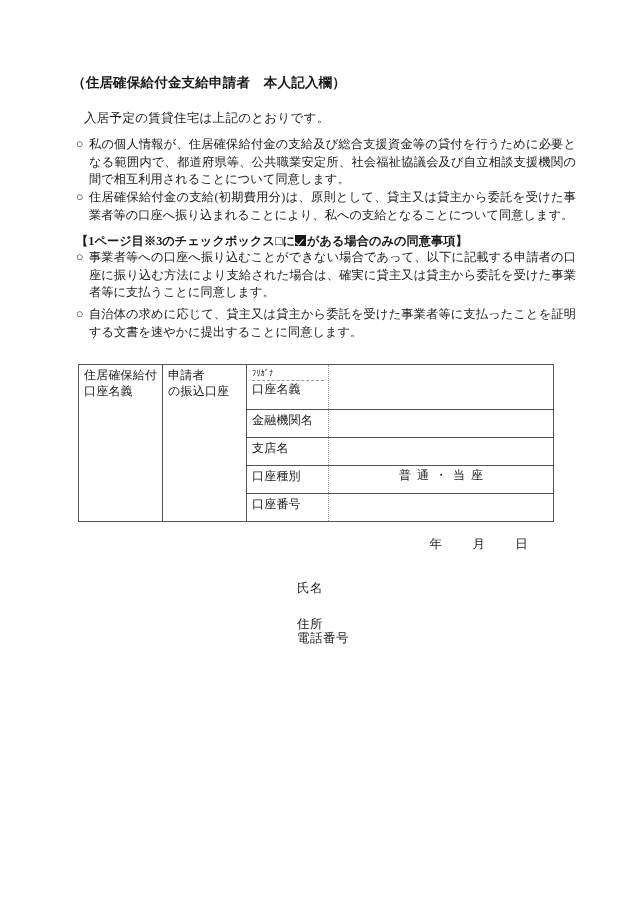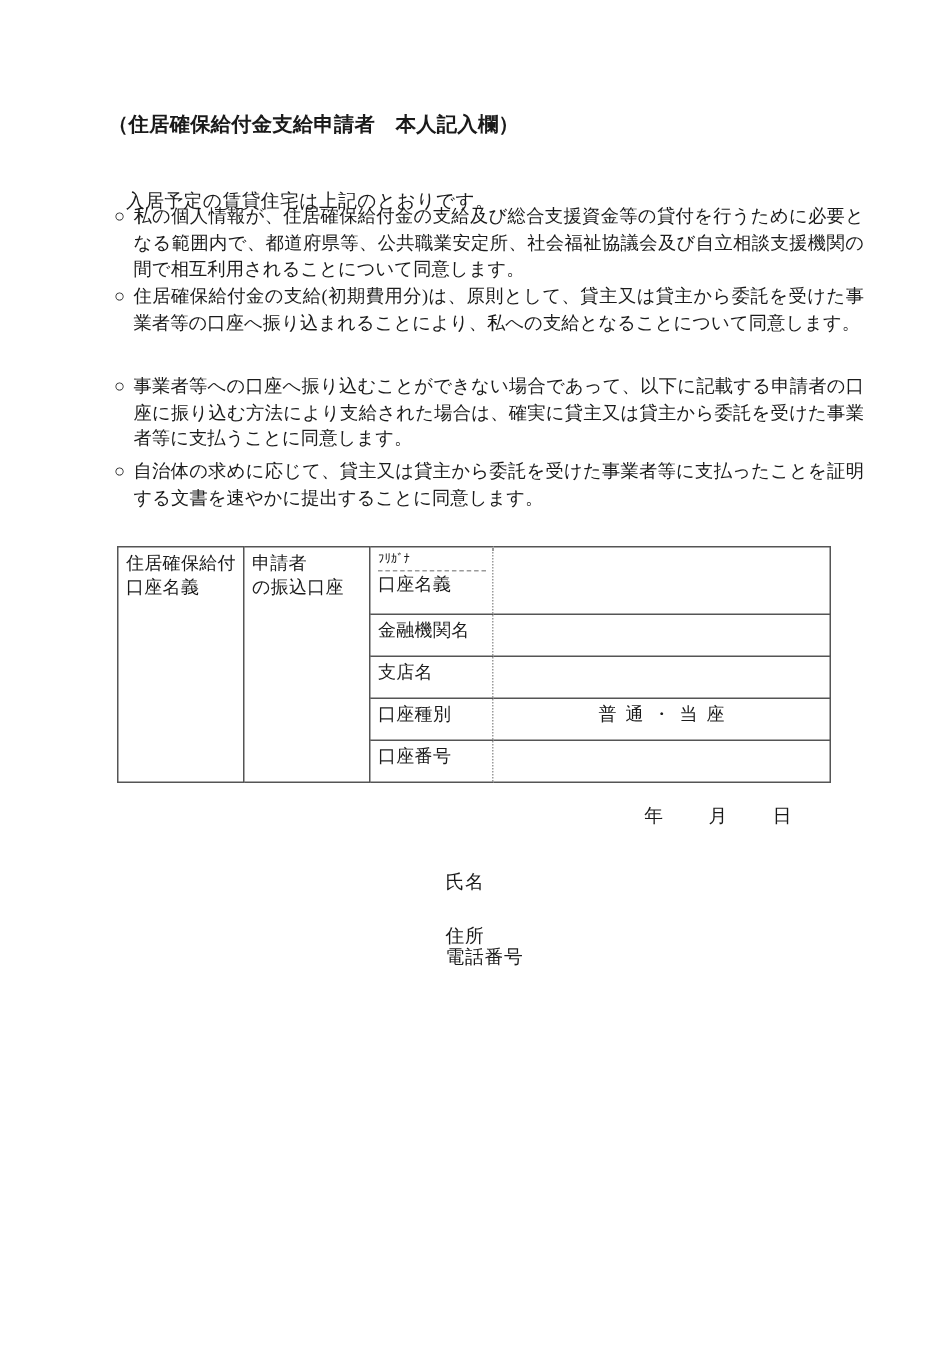--- a/index.html
+++ b/index.html
@@ -33,21 +33,20 @@
     white-space: nowrap;
   }
 
   .lead-line {
     position: absolute;
     left: 84px;
     top: 110px;
     font-size: 12.5px;
     letter-spacing: 0.3px;
     white-space: nowrap;
-    margin-top: 16px;
   }
 
   
   .clause {
     position: absolute;
     left: 76px;
     width: 500px;
     font-size: 12.2px;
     line-height: 17.6px;
     letter-spacing: 0.05px;
@@ -138,20 +137,21 @@
   
   .sub-dashed td {
     border-top: 1px dashed #8a8a8a;
   }
   .c-label {
     border-right: 1px dotted #9a9a9a !important;
     border-left: 1px solid #555;
   }
   .c-value {
     border-left: none !important;
+    font-family: Liberation Mono, monospace;
   }
 
   .furigana {
     font-size: 8.5px;
     letter-spacing: 0;
     line-height: 11px;
     display: block;
     font-family: "DejaVu Sans", "Liberation Sans", sans-serif;
   }
   .furigana-rule {
@@ -201,20 +201,23 @@
   <div class="clause clause-1">
     <span class="marker">○</span>
     <span class="body">私の個人情報が、住居確保給付金の支給及び総合支援資金等の貸付を行うために必要となる範囲内で、都道府県等、公共職業安定所、社会福祉協議会及び自立相談支援機関の間で相互利用されることについて同意します。</span>
   </div>
 
   <div class="clause clause-2">
     <span class="marker">○</span>
     <span class="body">住居確保給付金の支給(初期費用分)は、原則として、貸主又は貸主から委託を受けた事業者等の口座へ振り込まれることにより、私への支給となることについて同意します。</span>
   </div>
 
+  <div class="bracket-note">
+    <span>【1ページ目※3のチェックボックス</span><span class="box-empty">□</span><span>に</span><span class="box-checked"></span><span>がある場合のみの同意事項】</span>
+  </div>
 
   <div class="clause clause-3">
     <span class="marker">○</span>
     <span class="body">事業者等への口座へ振り込むことができない場合であって、以下に記載する申請者の口座に振り込む方法により支給された場合は、確実に貸主又は貸主から委託を受けた事業者等に支払うことに同意します。</span>
   </div>
 
   <div class="clause clause-4">
     <span class="marker">○</span>
     <span class="body">自治体の求めに応じて、貸主又は貸主から委託を受けた事業者等に支払ったことを証明する文書を速やかに提出することに同意します。</span>
   </div>

